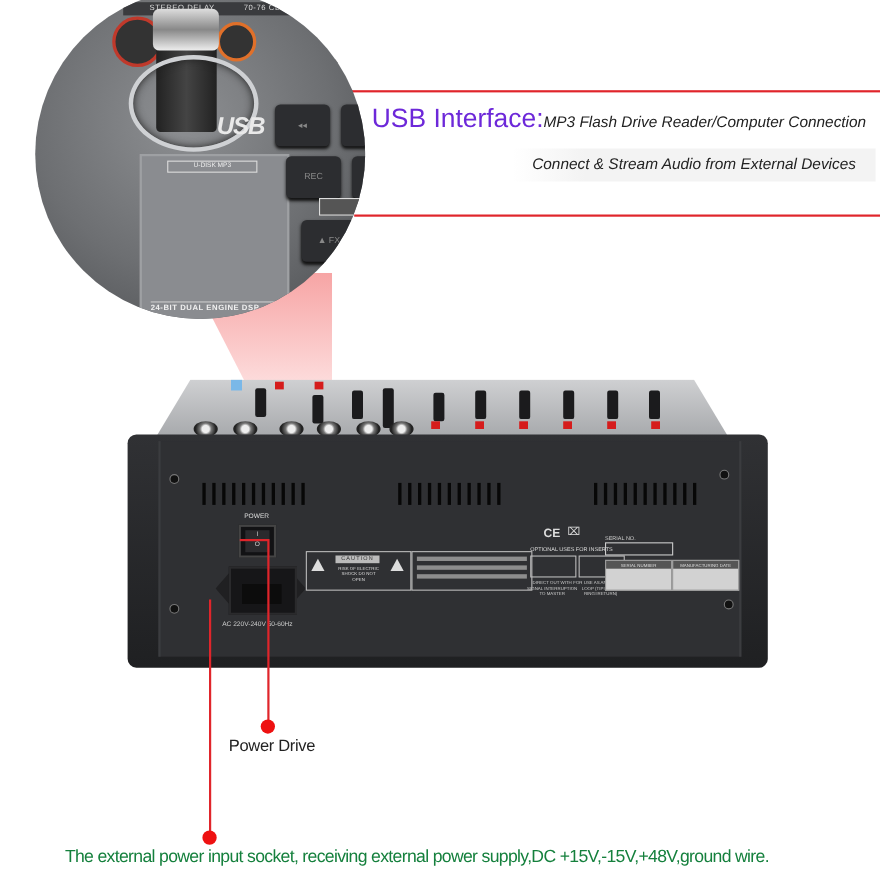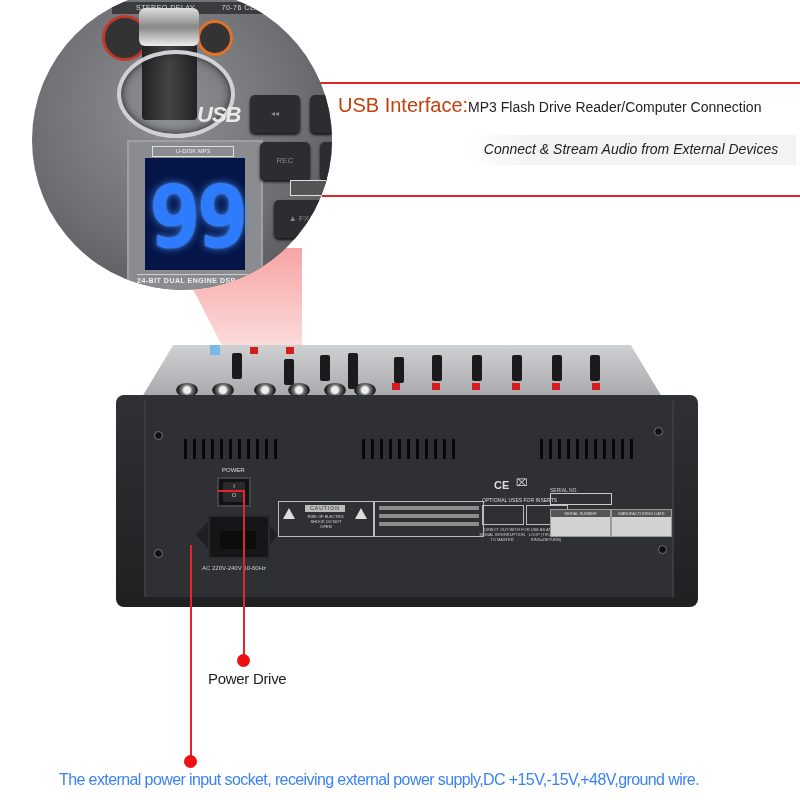--- a/index.html
+++ b/index.html
@@ -28,22 +28,22 @@
   .display-label-top { position:absolute; left:23px; top:4px; width:80px; height:9px; border:1px solid #ddd; color:#eee; font-size:6px; line-height:9px; text-align:center; }
   .display-screen { position:absolute; left:16px; top:16px; width:100px; height:112px; background:#061547; }
   .digits { position:absolute; left:4px; top:8px; width:92px; font-family:"DejaVu Sans Mono", monospace; font-size:86px; font-weight:bold; color:#2d7bff; text-shadow:0 0 8px #3c8cff, 0 0 2px #9cc4ff; letter-spacing:-4px; line-height:100px; text-align:center; }
   .display-label-bottom { position:absolute; left:8px; top:132px; width:140px; color:#f0f0f0; font-size:7px; font-weight:bold; letter-spacing:.5px; border-top:1px solid #ccc; padding-top:2px; }
   .zc-btn { position:absolute; width:50px; height:38px; border-radius:5px; background:#2c2d30; box-shadow:0 2px 3px #111; color:#888; font-size:8px; text-align:center; line-height:38px; }
   .headphone { position:absolute; left:270px; top:45px; color:#f2f2f2; font-size:20px; }
   .zc-small-label { position:absolute; left:258px; top:190px; width:50px; height:14px; background:#555; border:1px solid #ddd; color:#eee; font-size:4px; }
 
   
   .usb-title { position:absolute; left:338px; top:94px; white-space:nowrap; }
-  .usb-title .big { color:#c2410c; font-size:20px; }
-  .usb-title .small { color:#222; font-size:14px; }
+  .usb-title .big { color:#6d28d9; font-size:24px; }
+  .usb-title .small { color:#222; font-size:14px;font-style:italic; }
   .usb-sub { position:absolute; left:466px; top:135px; width:330px; height:30px; background:linear-gradient(90deg,#fff,#f3f3f3 20%,#f3f3f3); color:#222; font-size:14px; font-style:italic; line-height:28px; text-align:center; }
 
   
   .mixer-top { position:absolute; left:142px; top:345px; width:520px; height:52px;
     background:linear-gradient(180deg,#cfd0d2,#a7a9ac); clip-path: polygon(6% 0, 94% 0, 100% 100%, 0 100%); }
   .fader { position:absolute; width:10px; height:26px; background:#1b1b1d; border-radius:2px; }
   .cap-white { position:absolute; width:10px; height:10px; background:#e6e6e6; }
   .cap-red { position:absolute; width:8px; height:7px; background:#d51c1c; }
   .jack { position:absolute; width:22px; height:14px; border-radius:50%; background:radial-gradient(circle,#eee 25%,#777 40%,#222 70%); }
   .mixer-body { position:absolute; left:116px; top:395px; width:582px; height:212px; background:linear-gradient(180deg,#303134,#1f2022); border-radius:8px; }
@@ -69,21 +69,21 @@
   .opt-box { position:absolute; top:104px; width:40px; height:18px; border:1px solid #bbb; }
   .opt-cap { position:absolute; top:126px; color:#ccc; font-size:4px; width:50px; text-align:center; }
   .serial-label { position:absolute; left:404px; top:86px; color:#ccc; font-size:5px; }
   .serial-box { position:absolute; left:404px; top:92px; width:60px; height:10px; border:1px solid #ccc; }
   .serial-table { position:absolute; left:404px; top:108px; width:122px; height:28px; background:#d2d2d2; display:flex; }
   .serial-table div { flex:1; border:1px solid #999; font-size:4px; color:#333; }
   .serial-table div span { display:block; background:#555; color:#ddd; text-align:center; height:7px; line-height:7px; }
 
   
   .ps-label { position:absolute; left:208px; top:670px; font-size:15px; color:#222; letter-spacing:-.3px; }
-  .ext-label { position:absolute; left:59px; top:771px; font-size:16px; color:#3b82f6; letter-spacing:-.6px; white-space:nowrap; }
+  .ext-label { position:absolute; left:59px; top:771px; font-size:16px; color:#15803d; letter-spacing:-.6px; white-space:nowrap; }
 </style>
 </head>
 <body>
 
 <div class="hline" style="left:300px; top:82px; width:500px;"></div>
 <div class="hline" style="left:322px; top:195px; width:478px;"></div>
 
 <div class="beam"></div>
 
 <div class="zoom-circle">
@@ -94,23 +94,20 @@
   <div class="knob" style="left:70px; top:25px; width:40px; height:40px; background:#333; border:3px solid #c0392b;"></div>
   <div class="knob" style="left:165px; top:30px; width:30px; height:30px; background:#333; border:3px solid #e0702a;"></div>
   <div class="usb-stick"></div>
   <div class="usb-cap"></div>
   <div class="usb-ring"></div>
   <div class="usb-logo">USB</div>
   <div class="bt-icon">ᛒ</div>
   <div class="headphone">🎧</div>
   <div class="display-frame">
     <div class="display-label-top">U-DISK MP3</div>
-    <div class="display-screen">
-      <div class="digits">99</div>
-    </div>
     <div class="display-label-bottom">24-BIT DUAL ENGINE DSP</div>
   </div>
   <div class="zc-btn" style="left:218px; top:105px;"><span>◂◂</span></div>
   <div class="zc-btn" style="left:278px; top:105px;"></div>
   <div class="zc-btn" style="left:228px; top:152px;"><span>REC</span></div>
   <div class="zc-btn" style="left:288px; top:152px;"></div>
   <div class="zc-small-label"></div>
   <div class="zc-btn" style="left:242px; top:210px;"><span>▲ FX</span></div>
 </div>
 

